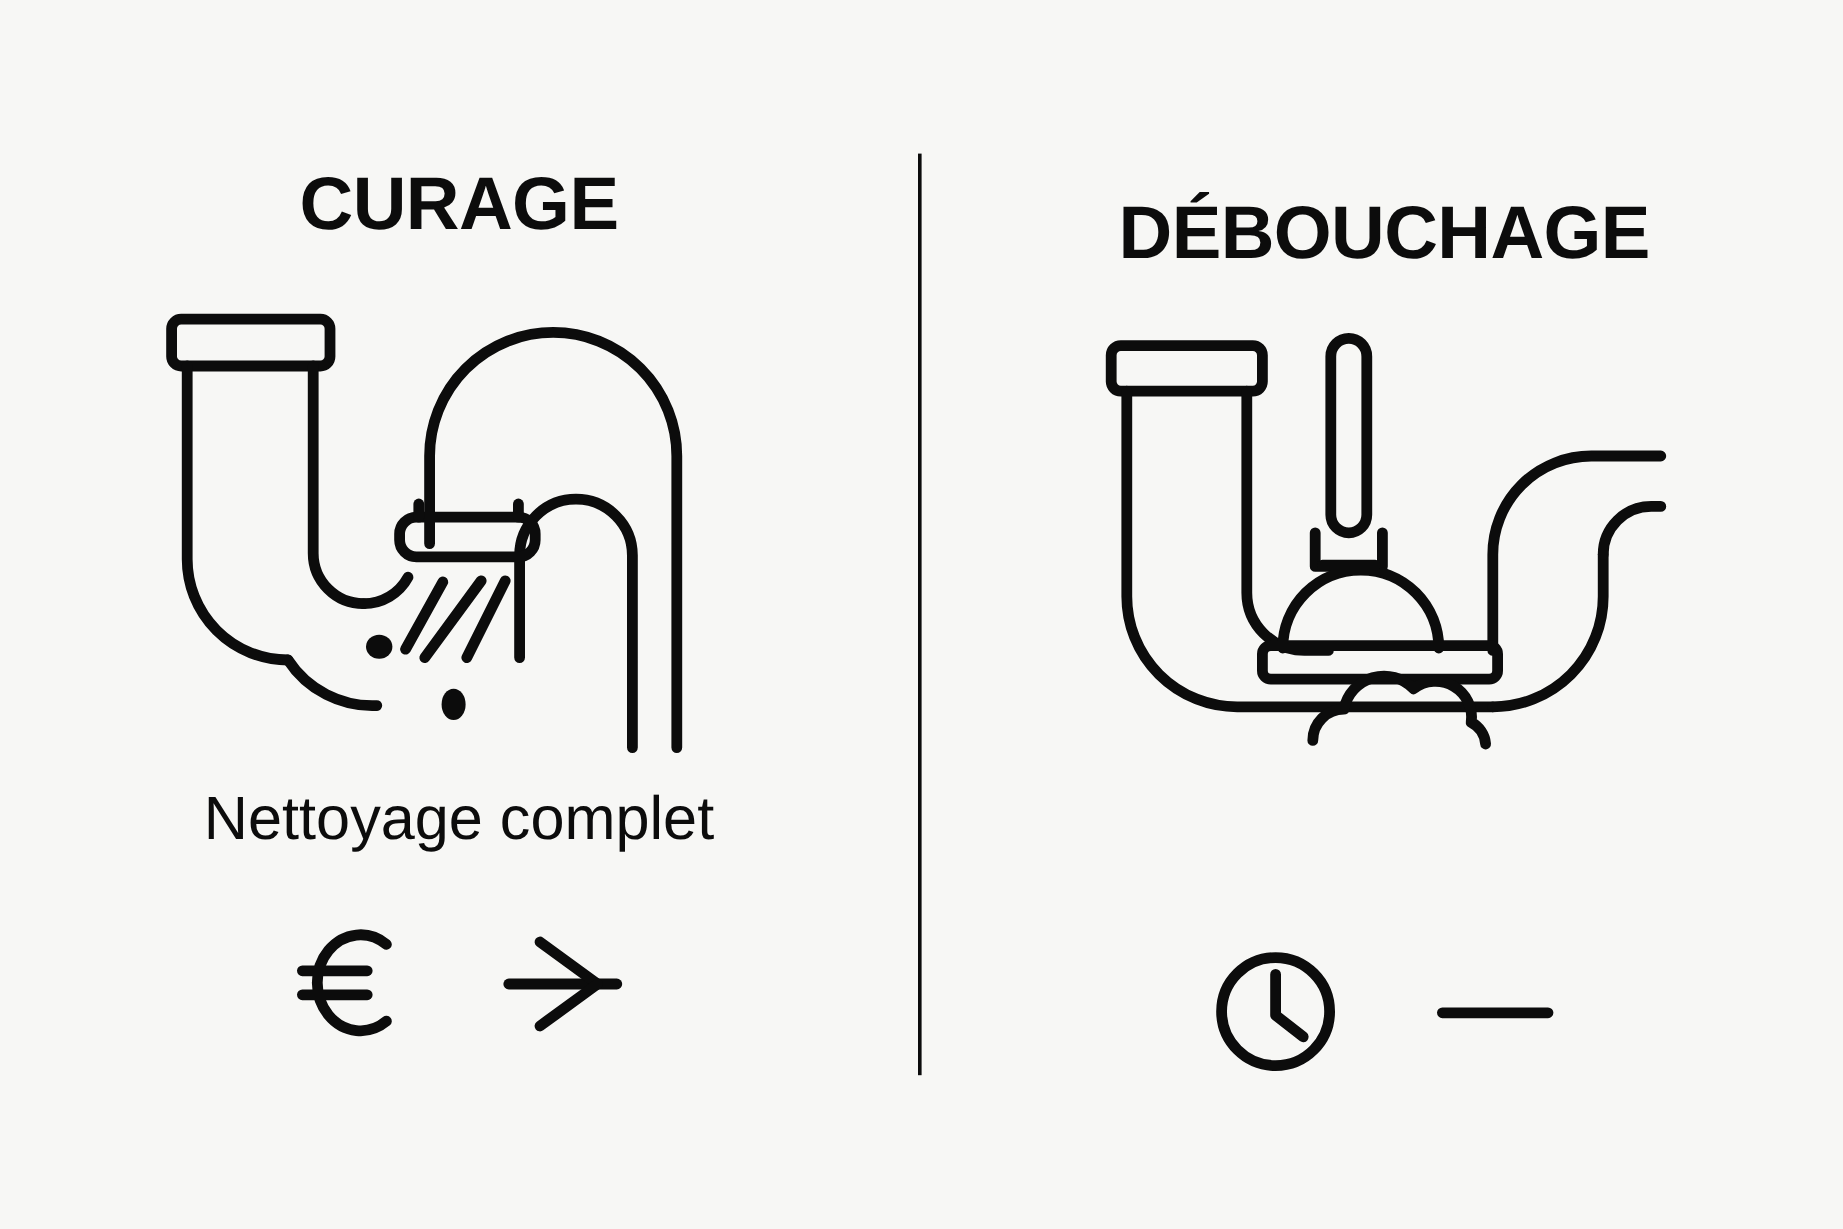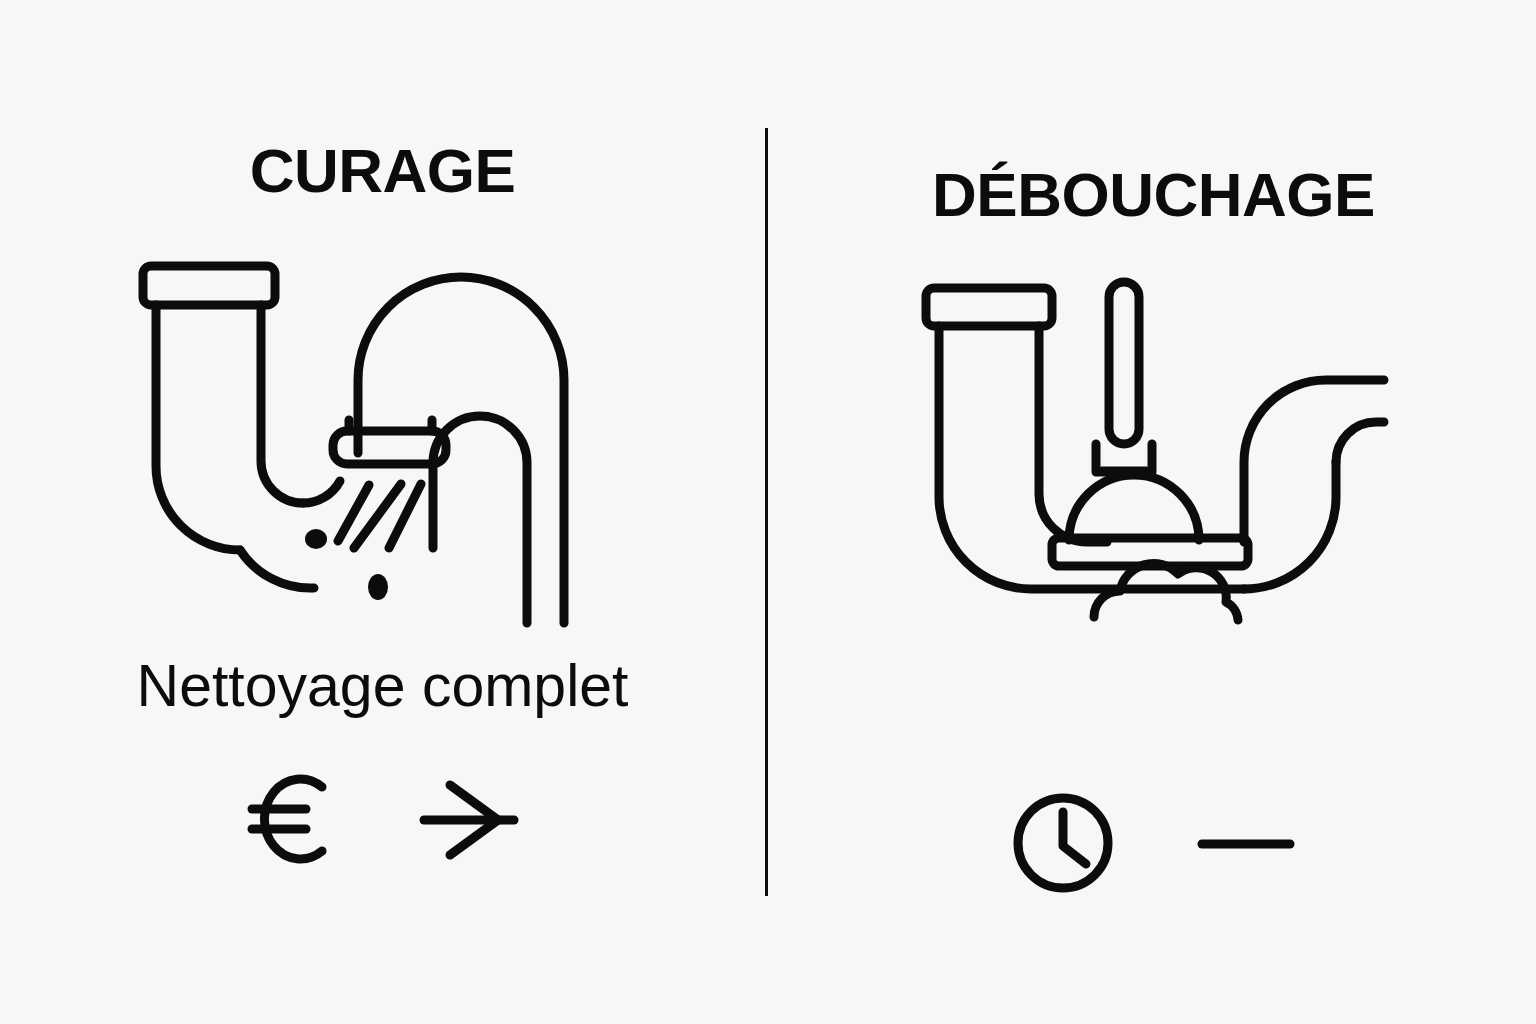--- a/index.html
+++ b/index.html
@@ -59,21 +59,21 @@
   .panel-art svg {
     display: block;
     margin: 0 auto;
   }
   .panel-caption {
     position: absolute;
     top: 654px;
     left: 0;
     width: 100%;
     text-align: center;
-    font-size: 59px;
+    font-size: 51px;
     font-weight: 400;
     color: #0c0c0c;
     line-height: 1.1;
     white-space: nowrap;
   }
   .panel-meta {
     position: absolute;
     top: 754px;
     left: 0;
     width: 100%;

